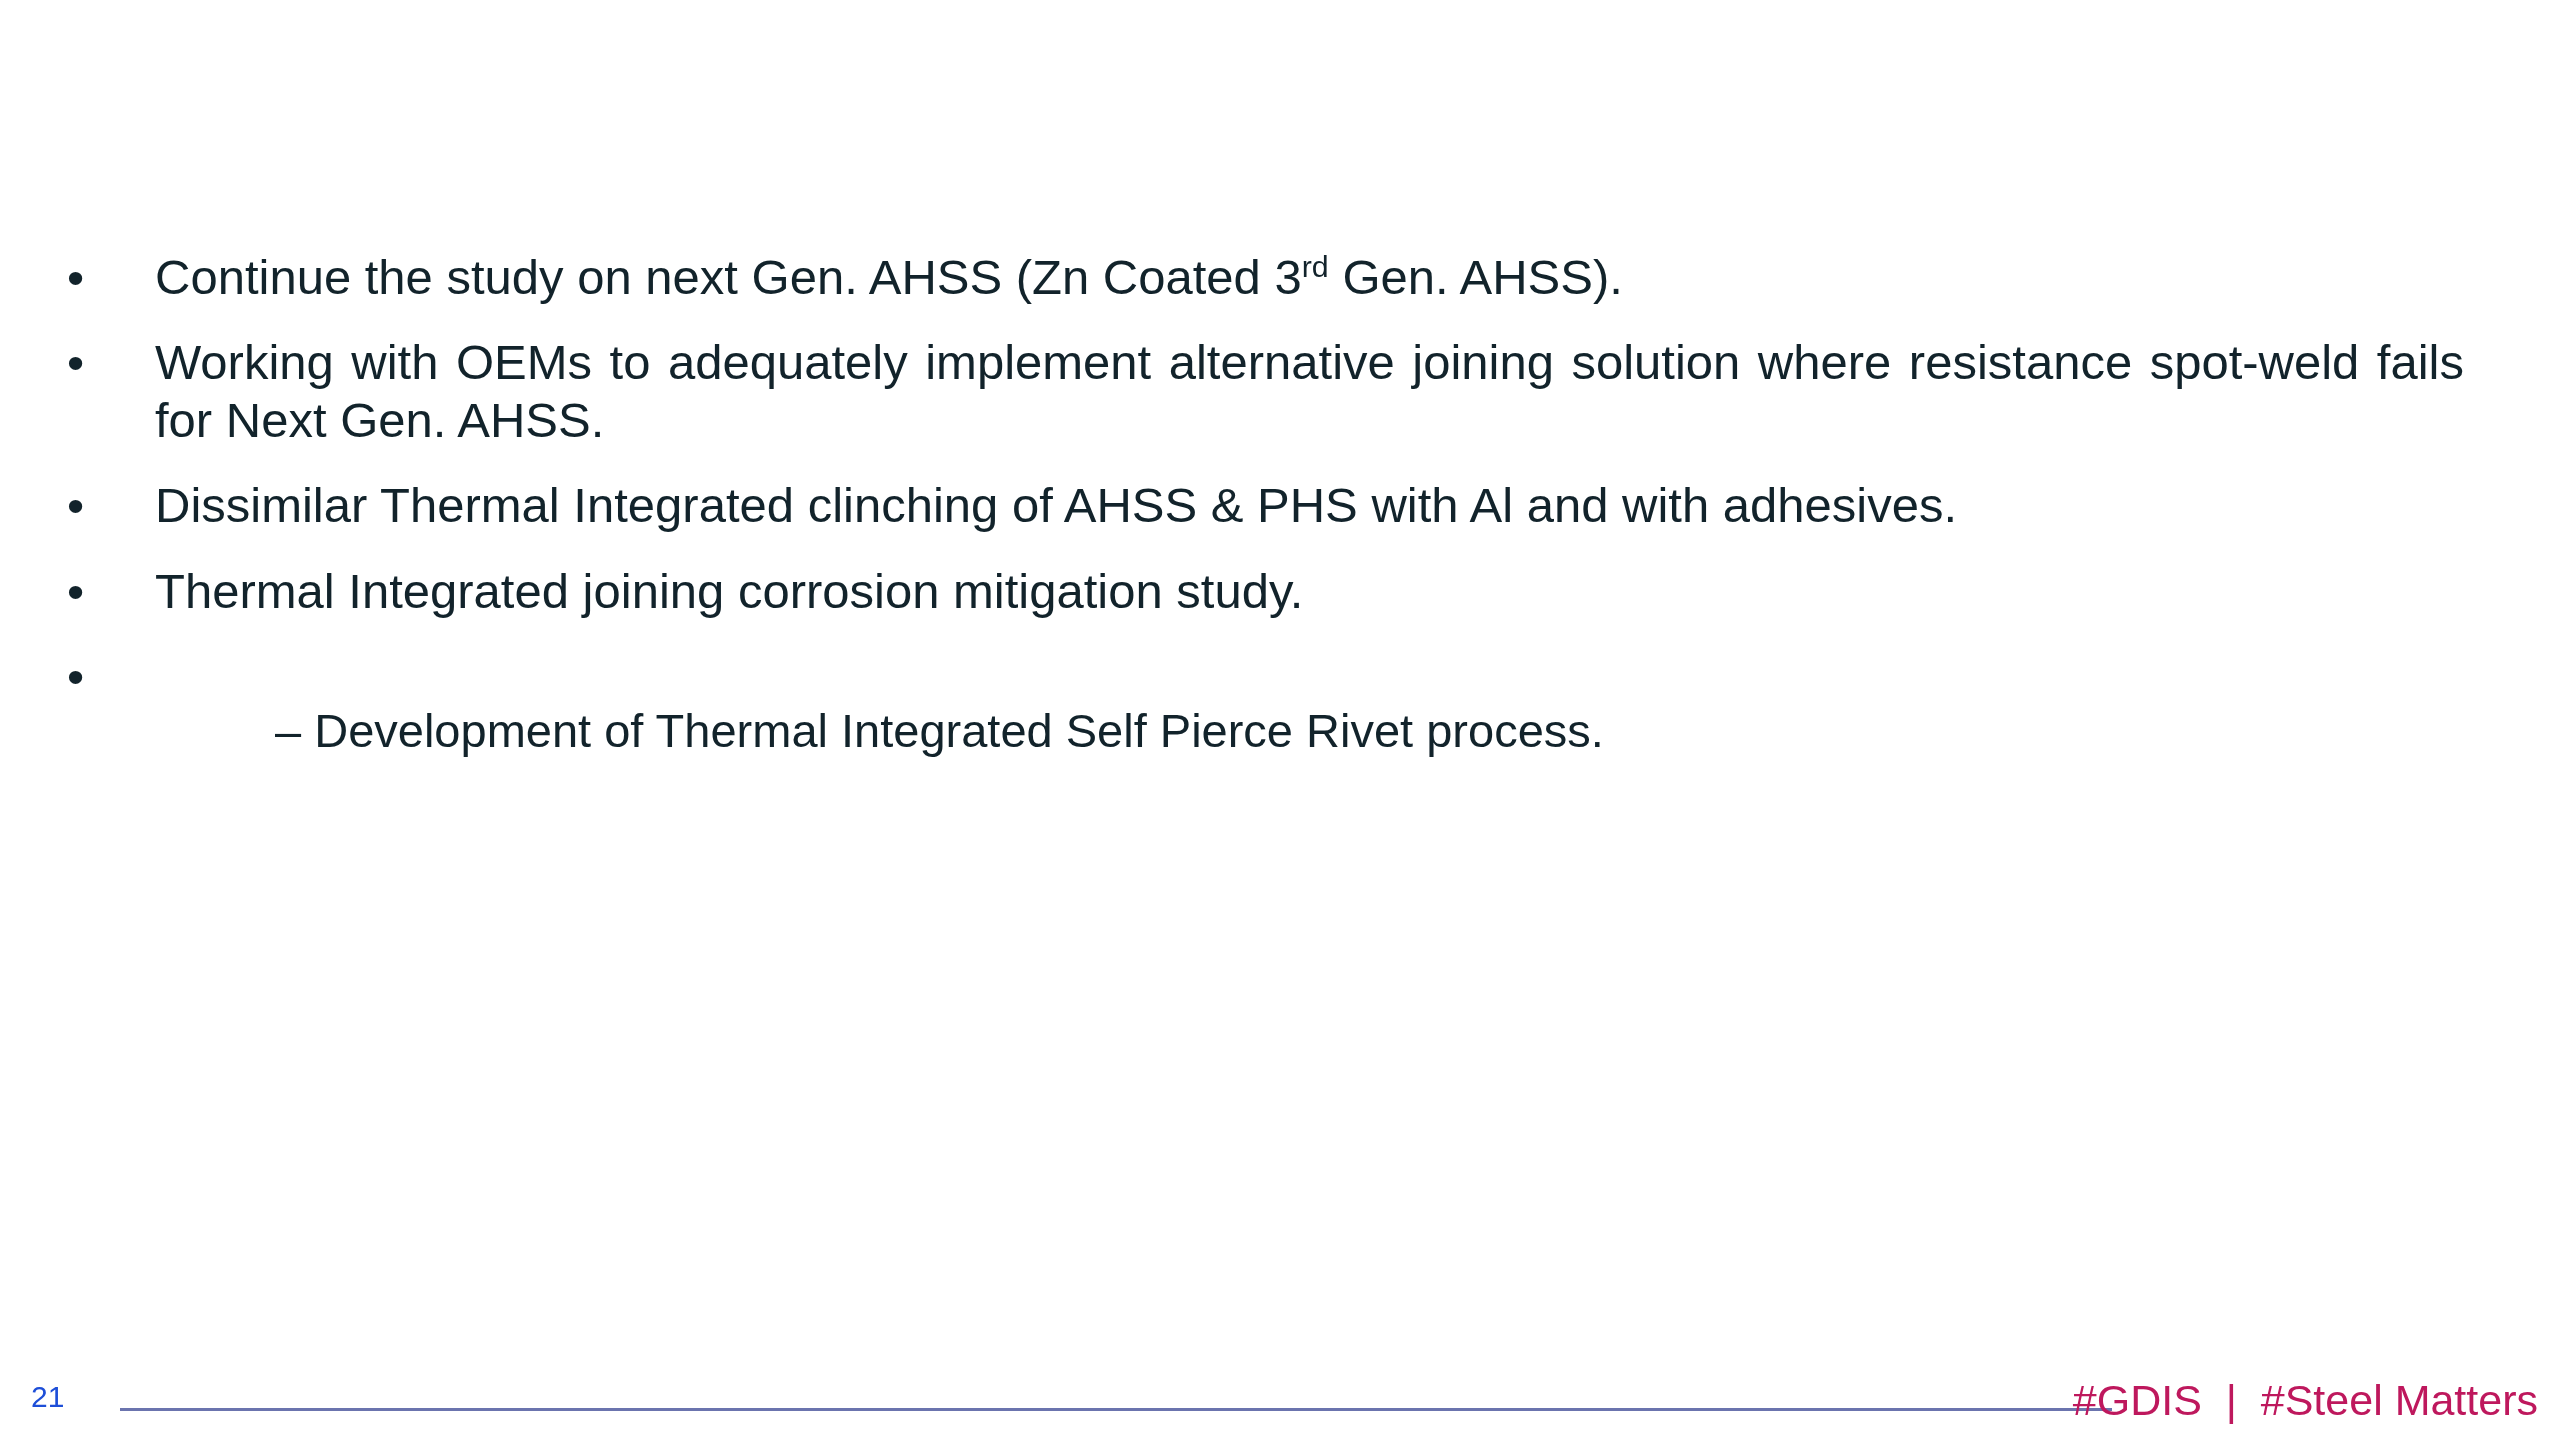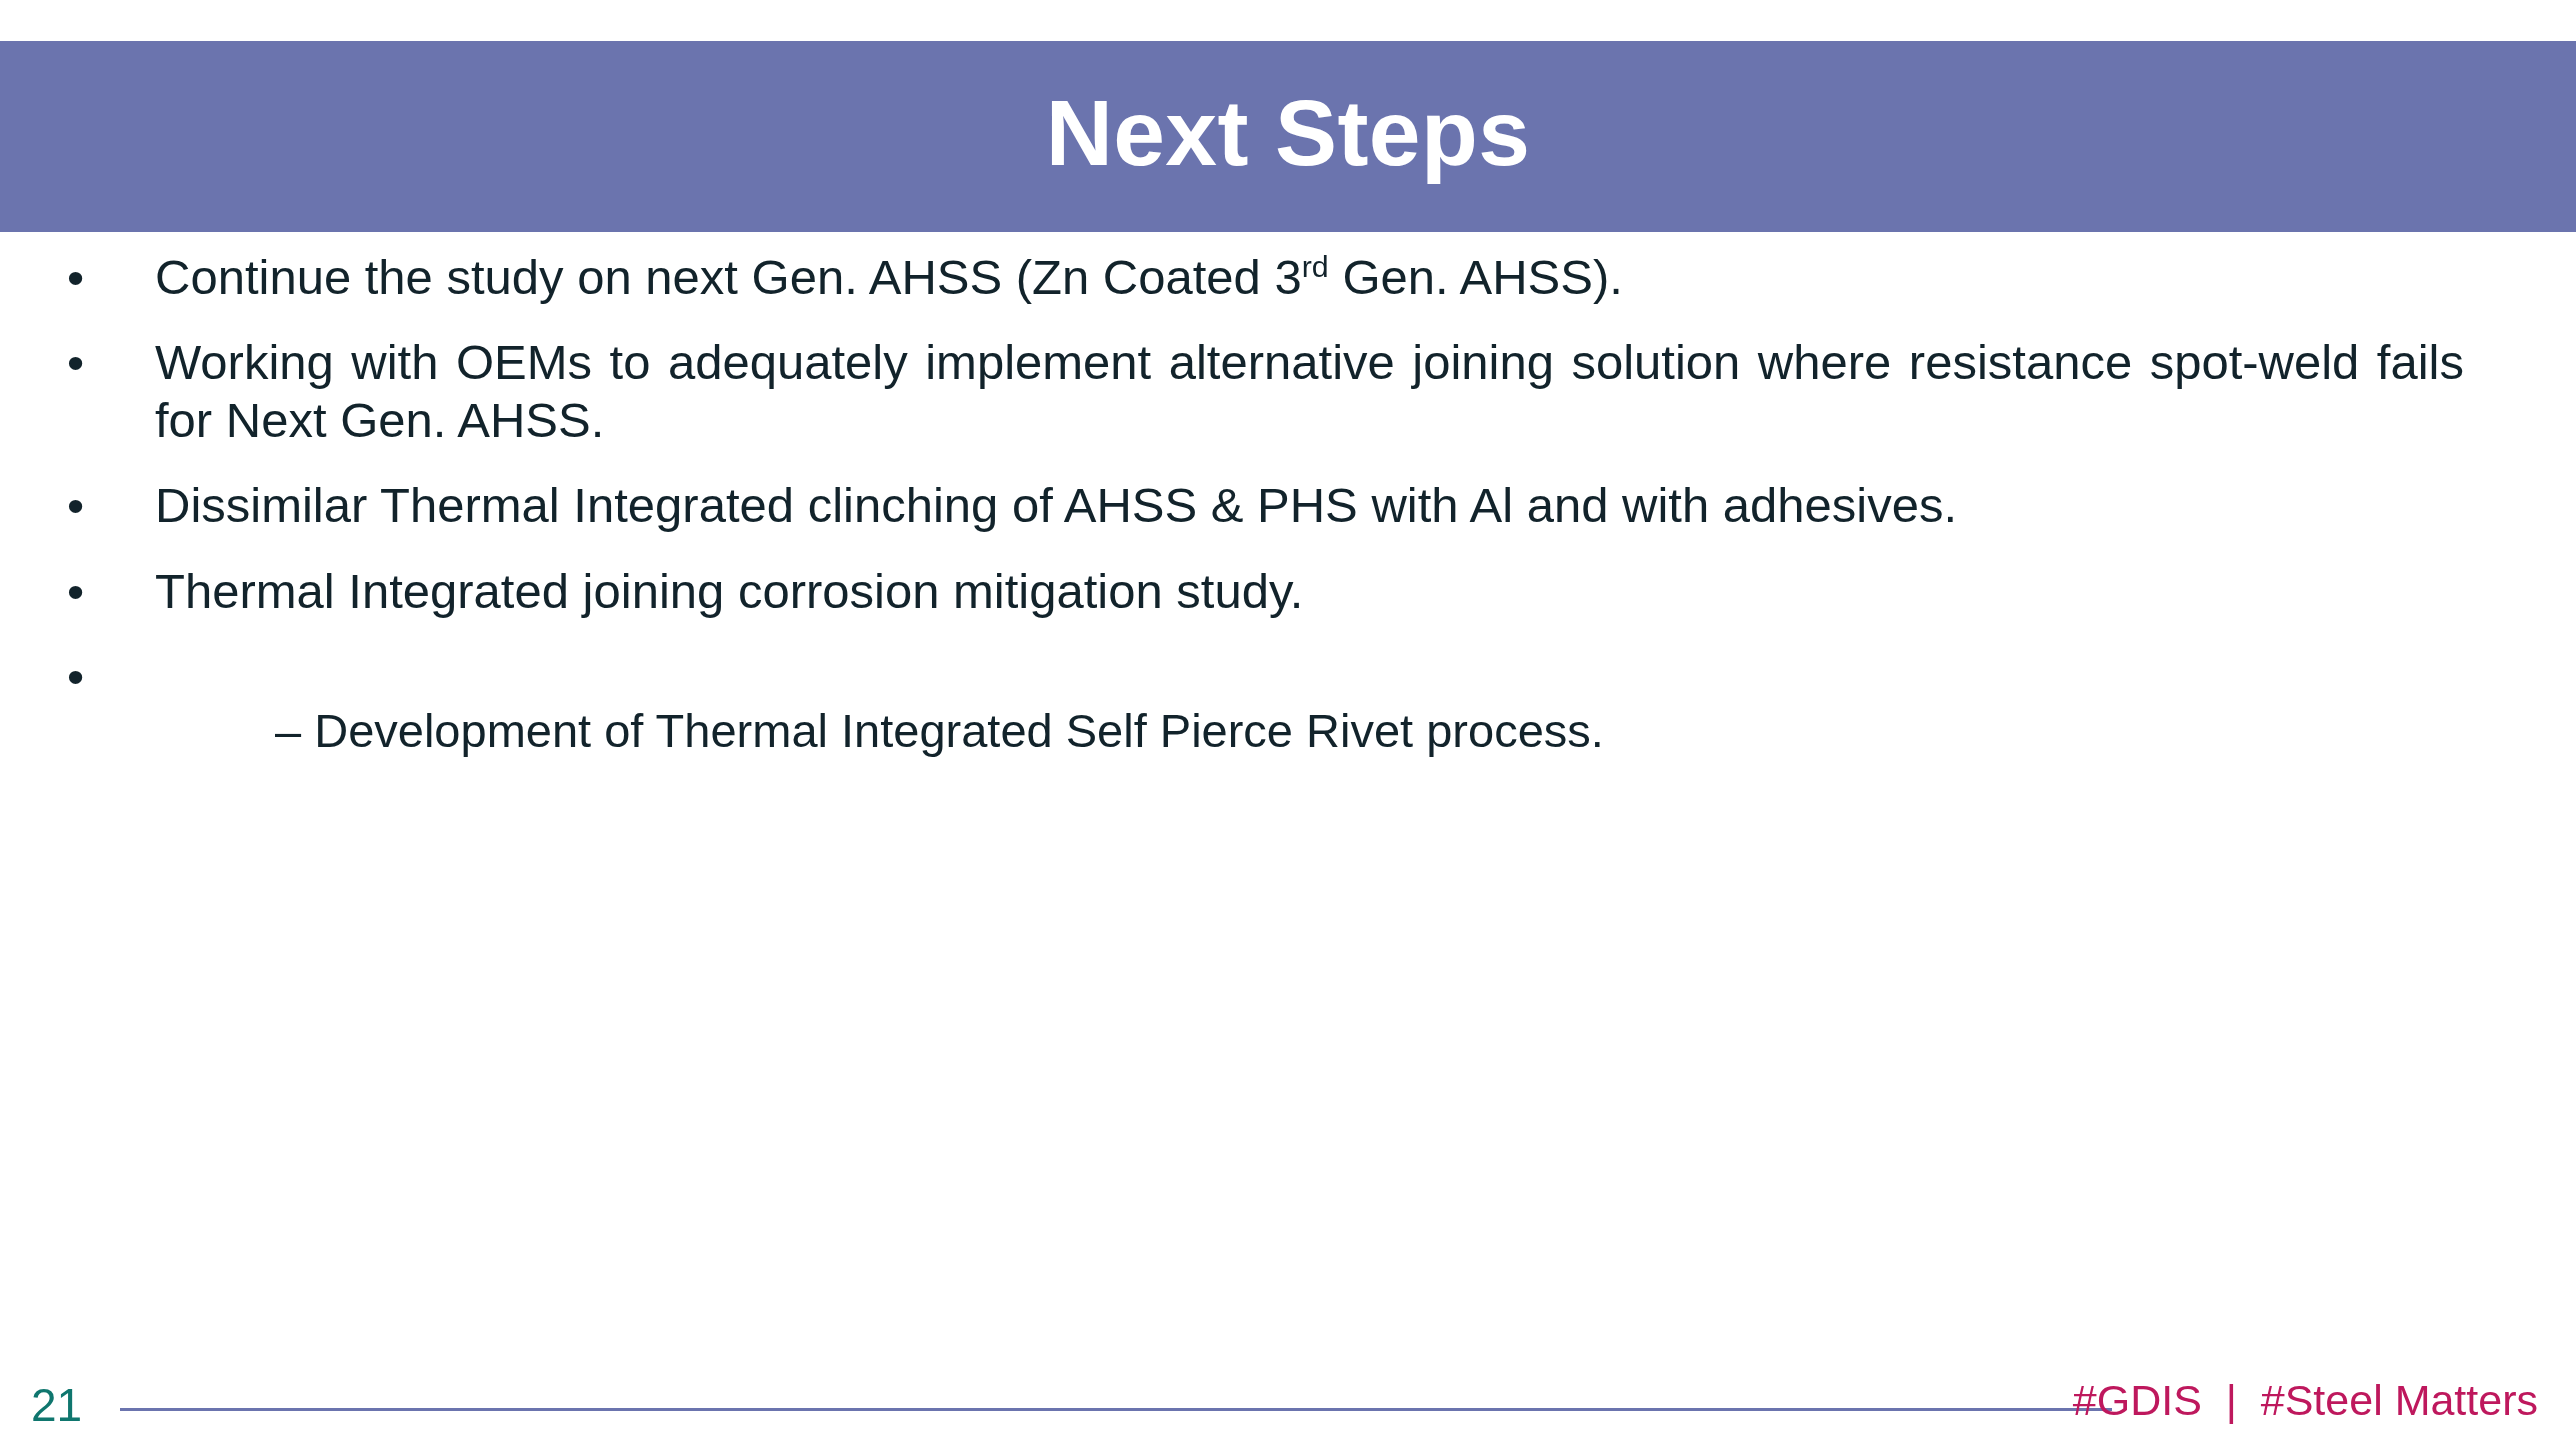--- a/index.html
+++ b/index.html
@@ -95,22 +95,22 @@
     position: absolute;
     left: 0;
     bottom: 0;
     width: 2576px;
     height: 89px;
   }
   .page-number {
     position: absolute;
     left: 31px;
     top: 22px;
-    color: #0f766e;
-    font-size: 46px;
+    color: #1d4ed8;
+    font-size: 30px;
     line-height: 1;
   }
   .footer-rule {
     position: absolute;
     left: 120px;
     right: 515px;
     top: 48px;
     height: 3.4px;
     background: #6B74AE;
   }
@@ -130,23 +130,20 @@
     width: 60px;
     height: 3.4px;
     background: #6B74AE;
   }
 </style>
 </head>
 <body>
 
 <div class="slide">
 
-  <div class="title-banner">
-    <div class="title-text">Next Steps</div>
-  </div>
 
   <div class="body-area">
 
     <div class="bullet nojust">
       <span class="marker">•</span>
       <span>Continue the study on next Gen. AHSS (Zn Coated 3</span><sup>rd</sup><span> Gen. AHSS).</span>
     </div>
 
     <div class="spacer-lg"></div>
 

